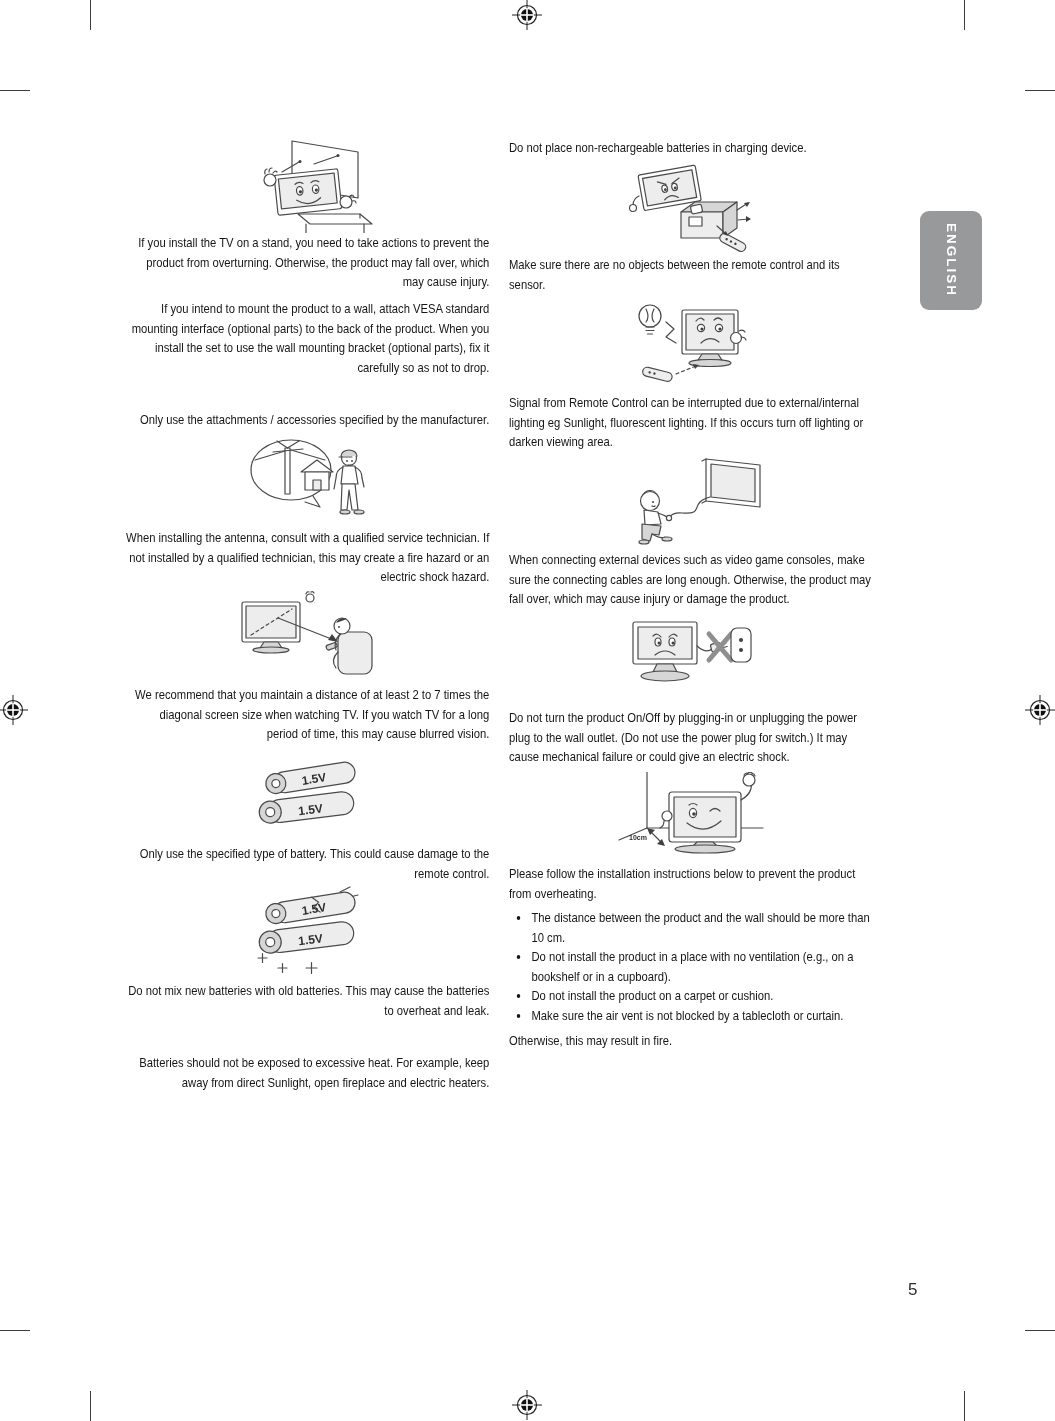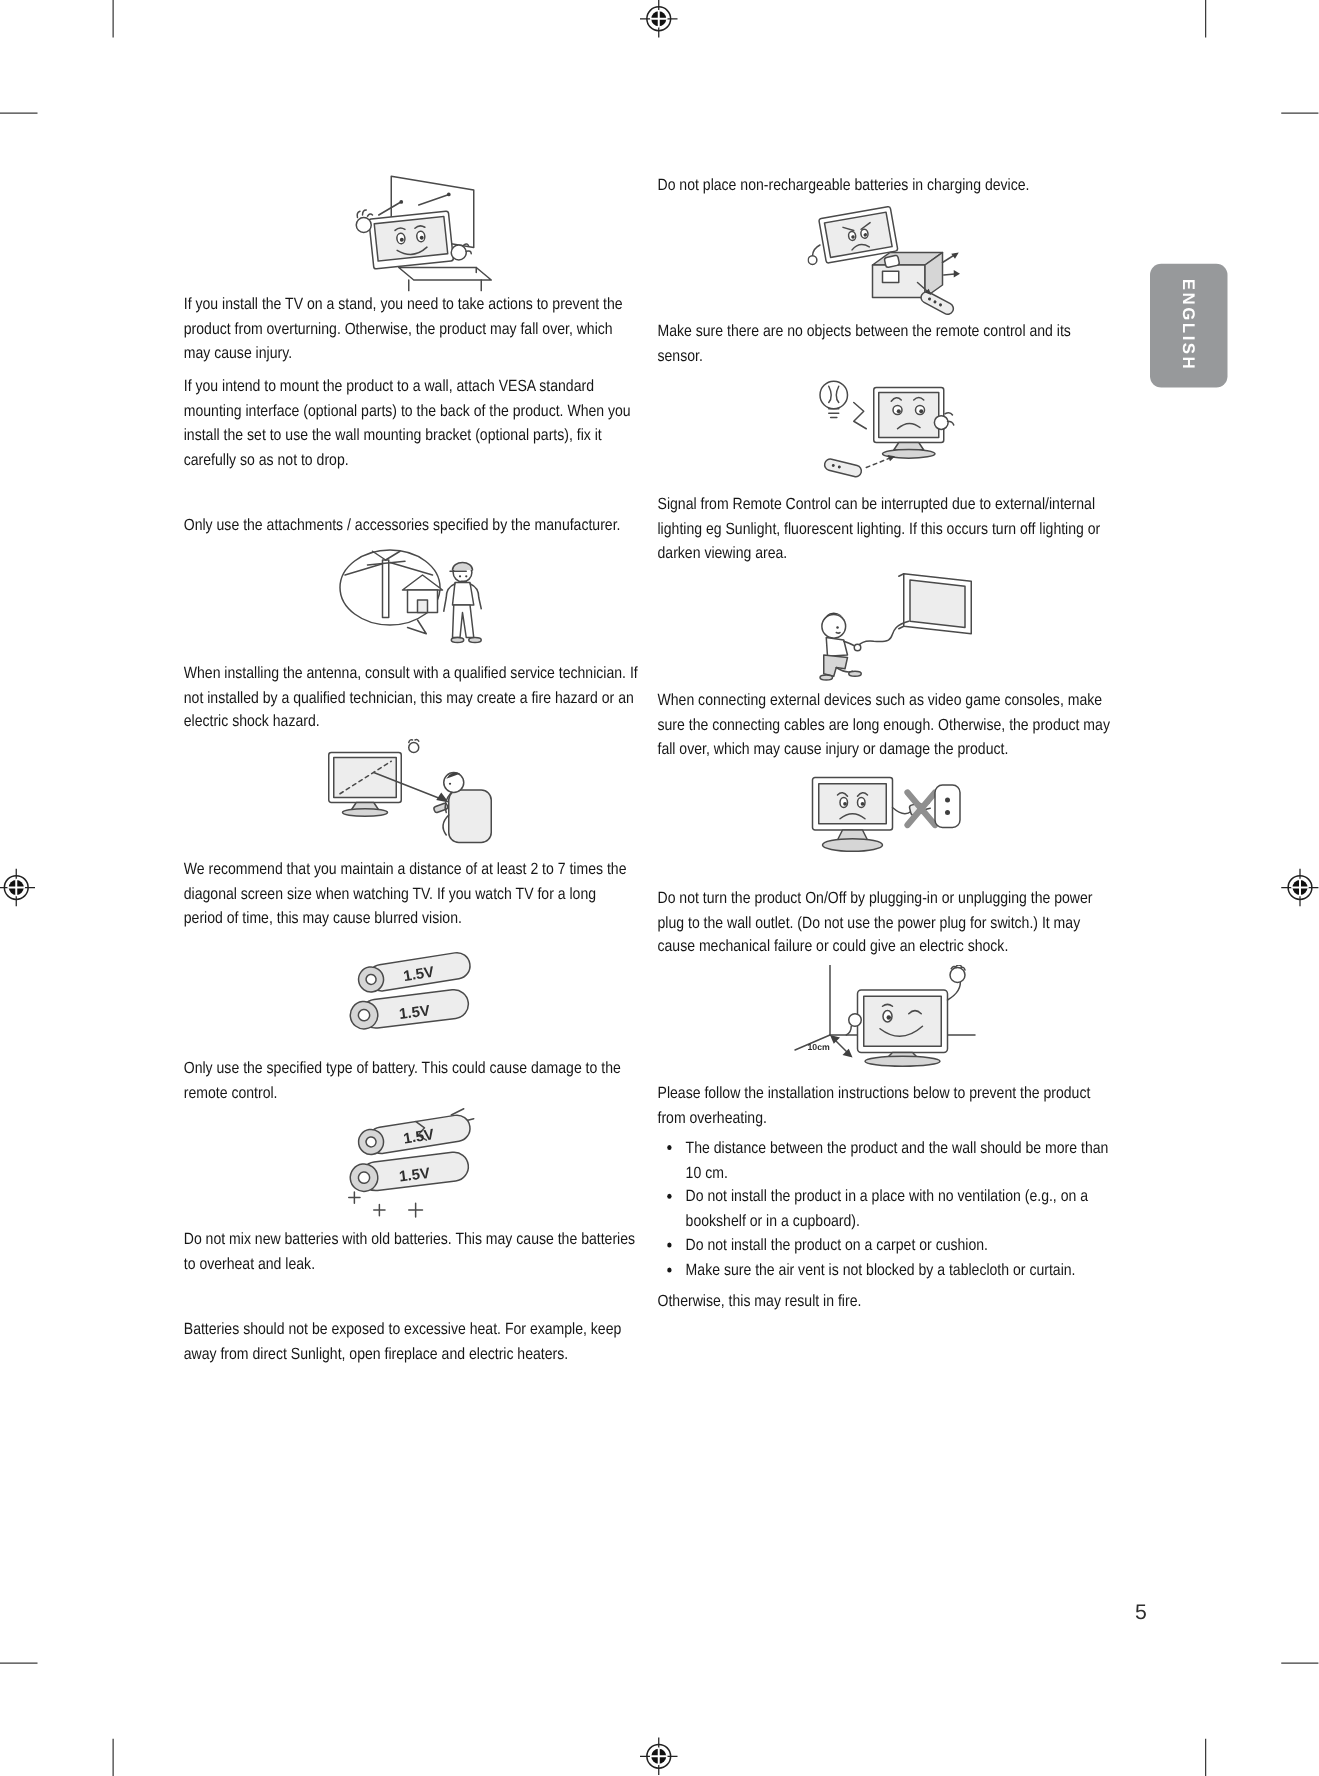--- a/index.html
+++ b/index.html
@@ -1,21 +1,21 @@
 <!DOCTYPE html>
 <html><head>
 <meta charset="utf-8">
 <style>
   html,body{margin:0;padding:0;background:#ffffff;}
   .page{position:relative;width:1055px;height:1421px;background:#ffffff;overflow:hidden;
         font-family:"Liberation Sans",sans-serif;color:#1a1a1a;}
   
   .col{position:absolute;top:0;height:100%;}
-  .col-left{left:147px;width:363px;}
-  .col-right{left:526px;width:363px;}
+  .col-left{left:126px;width:363px;text-align:right;}
+  .col-right{left:509px;width:363px;}
   
   .para{position:absolute;left:0;width:420px;transform:scaleX(0.865);transform-origin:0 0;
         font-size:13px;line-height:19.5px;letter-spacing:0;color:#161616;}
   .para ul{margin:0;padding:0 0 0 24px;}
   .para li{margin:0;padding-left:2px;}
   
   .illo{position:absolute;left:0;width:100%;display:flex;justify-content:center;}
   .illo svg *{stroke:#4a4a4a;stroke-width:1.2;fill:none;stroke-linecap:round;stroke-linejoin:round;}
   .illo svg .fl{fill:#ededed;}
   .illo svg .fm{fill:#d6d6d6;}

